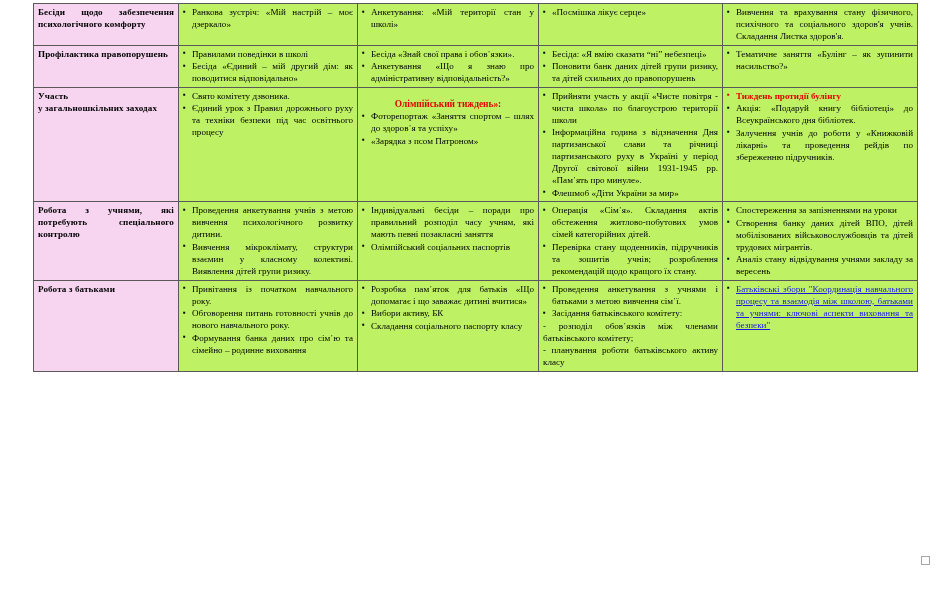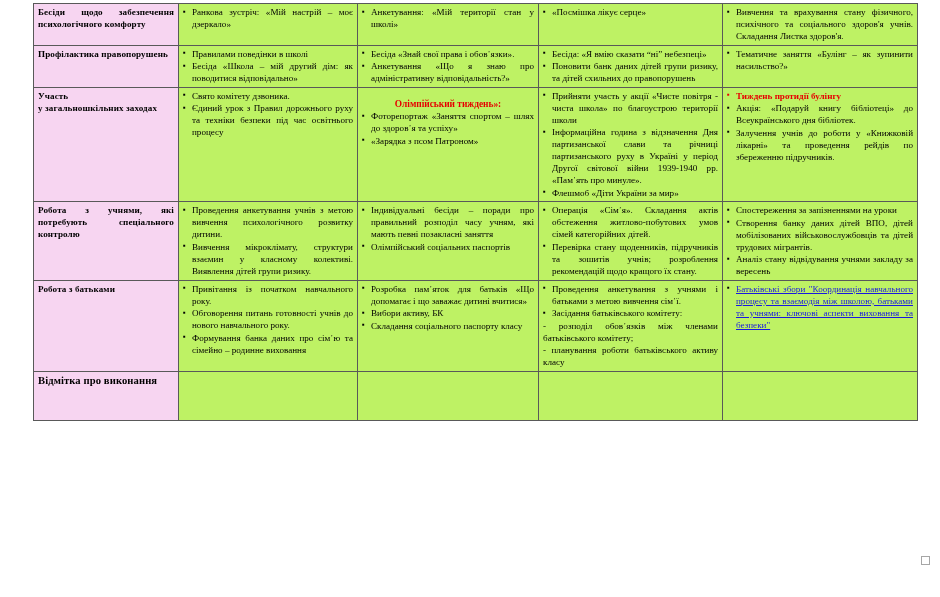--- a/index.html
+++ b/index.html
@@ -173,21 +173,21 @@
             <ul class="blist">
               <li>Вивчення та врахування стану фізичного, психічного та соціального здоров'я учнів. Складання Листка здоров'я.</li>
             </ul>
           </td>
         </tr>
         <tr>
           <td class="category">Профілактика правопорушень</td>
           <td class="content">
             <ul class="blist">
               <li>Правилами поведінки в школі</li>
-              <li>Бесіда «Школа – мій другий дім: як поводитися відповідально»</li>
+              <li>Бесіда «Єдиний – мій другий дім: як поводитися відповідально»</li>
             </ul>
           </td>
           <td class="content">
             <ul class="blist">
               <li>Бесіда «Знай свої права і обов᾽язки».</li>
               <li>Анкетування «Що я знаю про адміністративну відповідальність?»</li>
             </ul>
           </td>
           <td class="content">
             <ul class="blist">
@@ -212,21 +212,21 @@
           <td class="content">
             <span class="redhead">Олімпійський тиждень»:</span>
             <ul class="blist">
               <li>Фоторепортаж «Заняття спортом – шлях до здоров᾽я та успіху»</li>
               <li>«Зарядка з псом Патроном»</li>
             </ul>
           </td>
           <td class="content">
             <ul class="blist">
               <li>Прийняти участь у акції «Чисте повітря - чиста школа» по благоустрою території школи</li>
-              <li>Інформаційна година з відзначення Дня партизанської слави та річниці партизанського руху в Україні у період Другої світової війни 1939-1940 рр. «Пам᾽ять про минуле».</li>
+              <li>Інформаційна година з відзначення Дня партизанської слави та річниці партизанського руху в Україні у період Другої світової війни 1931-1945 рр. «Пам᾽ять про минуле».</li>
               <li>Флешмоб «Діти України за мир»</li>
             </ul>
           </td>
           <td class="content">
             <ul class="blist">
               <li class="red-item">Тиждень протидії булінгу</li>
               <li>Акція: «Подаруй книгу бібліотеці» до Всеукраїнського дня бібліотек.</li>
               <li>Залучення учнів до роботи у «Книжковій лікарні» та проведення рейдів по збереженню підручників.</li>
             </ul>
           </td>
@@ -282,33 +282,18 @@
               <li class="nobullet">- розподіл обов᾽язків між членами батьківського комітету;</li>
               <li class="nobullet">- планування роботи батьківського активу класу</li>
             </ul>
           </td>
           <td class="content">
             <ul class="blist">
               <li class="link-item"><a class="doc-link" href="#">Батьківські збори "Координація навчального процесу та взаємодія між школою, батьками та учнями: ключові аспекти виховання та безпеки"</a></li>
             </ul>
           </td>
         </tr>
-        <tr class="mark-row">
-          <td class="category">Відмітка про виконання</td>
-          <td class="content">
-            <ul class="blist"></ul>
-          </td>
-          <td class="content">
-            <ul class="blist"></ul>
-          </td>
-          <td class="content">
-            <ul class="blist"></ul>
-          </td>
-          <td class="content">
-            <ul class="blist"></ul>
-          </td>
-        </tr>
       </tbody>
   </table>
 
   <div class="resize-handle"></div>
 
 </div>
 
 </body></html>

